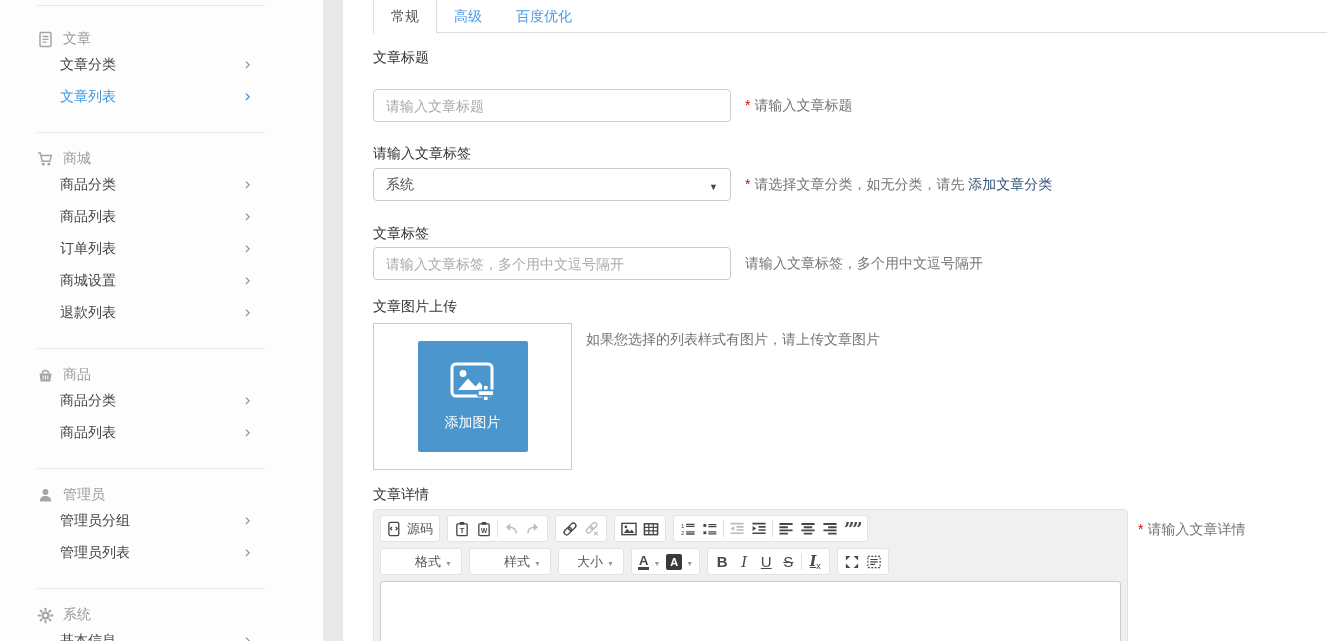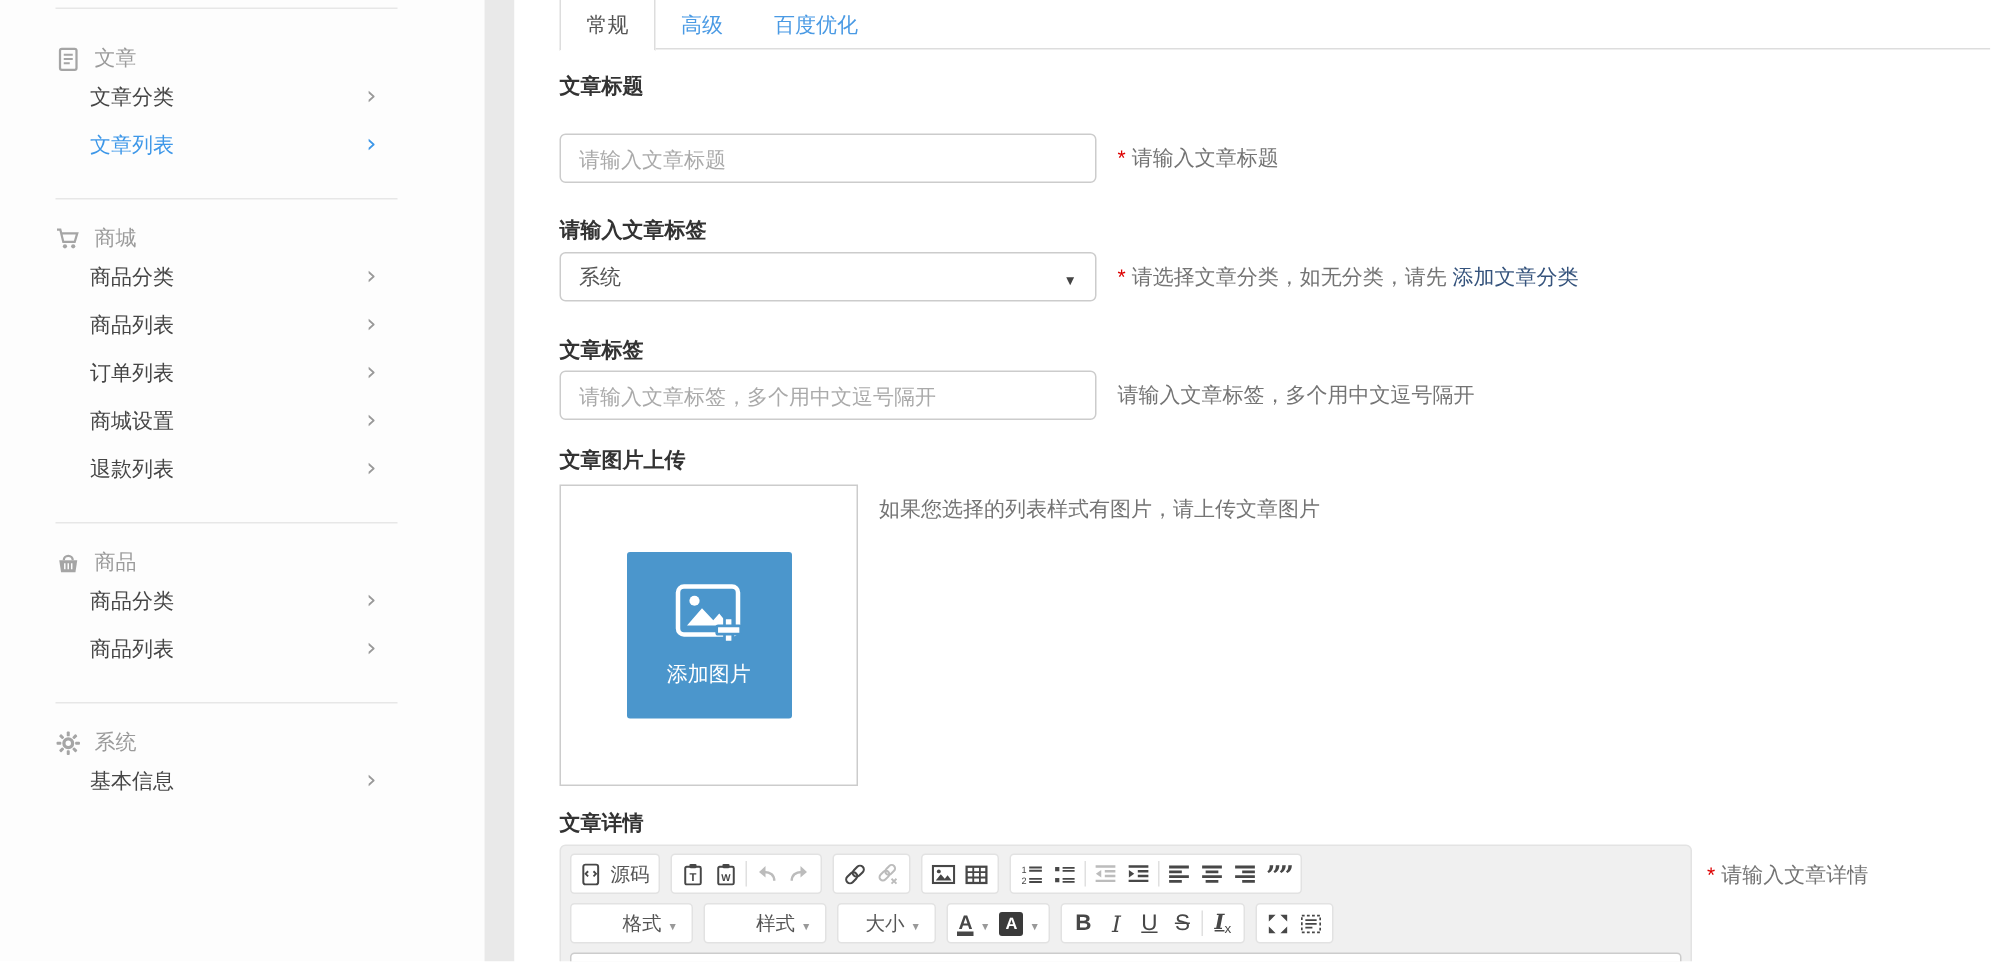--- a/index.html
+++ b/index.html
@@ -24,42 +24,42 @@
   .side-item.active .chev{color:#3d97e8}
 
   
   .main{position:absolute;left:343px;top:0;right:0;bottom:0;background:#fff;padding-left:30px;overflow:hidden}
 
   .tabbar{display:flex;height:33px;border-bottom:1px solid #ddd;align-items:flex-start}
   .tab{height:33px;display:flex;align-items:center;padding:0 17px;cursor:pointer;color:#4a9ae4}
   .tab.active{height:34px;margin-bottom:-1px;background:#fff;border:1px solid #ddd;border-top:none;
               border-bottom:1px solid #fff;color:#555}
 
-  .flabel{font-weight:bold;color:#333;line-height:20px}
+  .flabel{font-weight:normal;color:#333;line-height:20px}
   .m-title{margin-top:14px}
   .m-cat{margin-top:21px}
   .m-tags{margin-top:22px}
   .m-img{margin-top:16px}
   .m-detail{margin-top:14px}
 
   .frow{display:flex;align-items:center;margin-top:22px}
   .frow.r-cat{margin-top:5px}
   .frow.r-tags{margin-top:4px}
   .ctl{width:358px;height:33px;border:1px solid #ccc;border-radius:4px;background:#fff;
        padding:0 12px;font-size:14px;color:#555;font-family:inherit;outline:none}
   input.ctl::placeholder{color:#aaa}
   .select{display:flex;align-items:center;justify-content:space-between;cursor:pointer}
   .sel-caret::before{content:"▼";font-size:9px;color:#444}
 
   .hint{margin-left:14px;color:#747474}
   .req{color:#dd0000;margin-right:4px}
   .hint-link{color:#35537c;text-decoration:none;cursor:pointer}
 
   .upload-row{display:flex;align-items:flex-start;margin-top:7px}
-  .upload-box{width:199px;height:201px;border:1px solid #ccc;background:#fff;display:flex;
+  .upload-box{width:199px;height:147px;border:1px solid #ccc;background:#fff;display:flex;
               align-items:center;justify-content:center;cursor:pointer}
   .upload-btn{width:110px;height:111px;background:#4b96cc;border-radius:2px;border:none;cursor:pointer;
               display:flex;flex-direction:column;align-items:center;justify-content:center;color:#fff;font-family:inherit}
   .upload-btn .u-label{font-size:14px;margin-top:7px;color:#fff}
   .upload-row .hint{margin-top:8px}
 
   
   .editor-row{display:flex;align-items:flex-start;margin-top:5px}
   .editor{width:755px;background:#f0f0f0;border:1px solid #e3e3e3;border-radius:4px;padding:5px 6px 6px 6px}
   .editor-row .hint{margin-left:10px;margin-top:12px}
@@ -170,20 +170,40 @@
       <div class="side-item">
         <span>商品分类</span>
         <span class="chev"></span>
       </div>
       <div class="side-item">
         <span>商品列表</span>
         <span class="chev"></span>
       </div>
     </div>
 
+    <div class="side-section">
+      <hr class="side-divider">
+      <div class="side-header">
+        <span class="sicon">
+          <svg viewBox="0 0 17 17">
+              <circle cx="8.5" cy="5" r="2.9" fill="currentColor"></circle>
+              <path d="M2.8 14.5c0-3.6 2.5-5.4 5.7-5.4s5.7 1.8 5.7 5.4z" fill="currentColor"></path>
+            </svg>
+        </span>
+        <span>管理员</span>
+      </div>
+      <div class="side-item">
+        <span>管理员分组</span>
+        <span class="chev"></span>
+      </div>
+      <div class="side-item">
+        <span>管理员列表</span>
+        <span class="chev"></span>
+      </div>
+    </div>
 
     <div class="side-section">
       <hr class="side-divider">
       <div class="side-header">
         <span class="sicon">
           <svg viewBox="0 0 17 17">
               <g fill="currentColor">
                 <rect x="7.5" y="0.7" width="2" height="3.2" rx="0.6"></rect>
                 <rect x="7.5" y="13.1" width="2" height="3.2" rx="0.6"></rect>
                 <rect x="7.5" y="0.7" width="2" height="3.2" rx="0.6" transform="rotate(90 8.5 8.5)"></rect>

